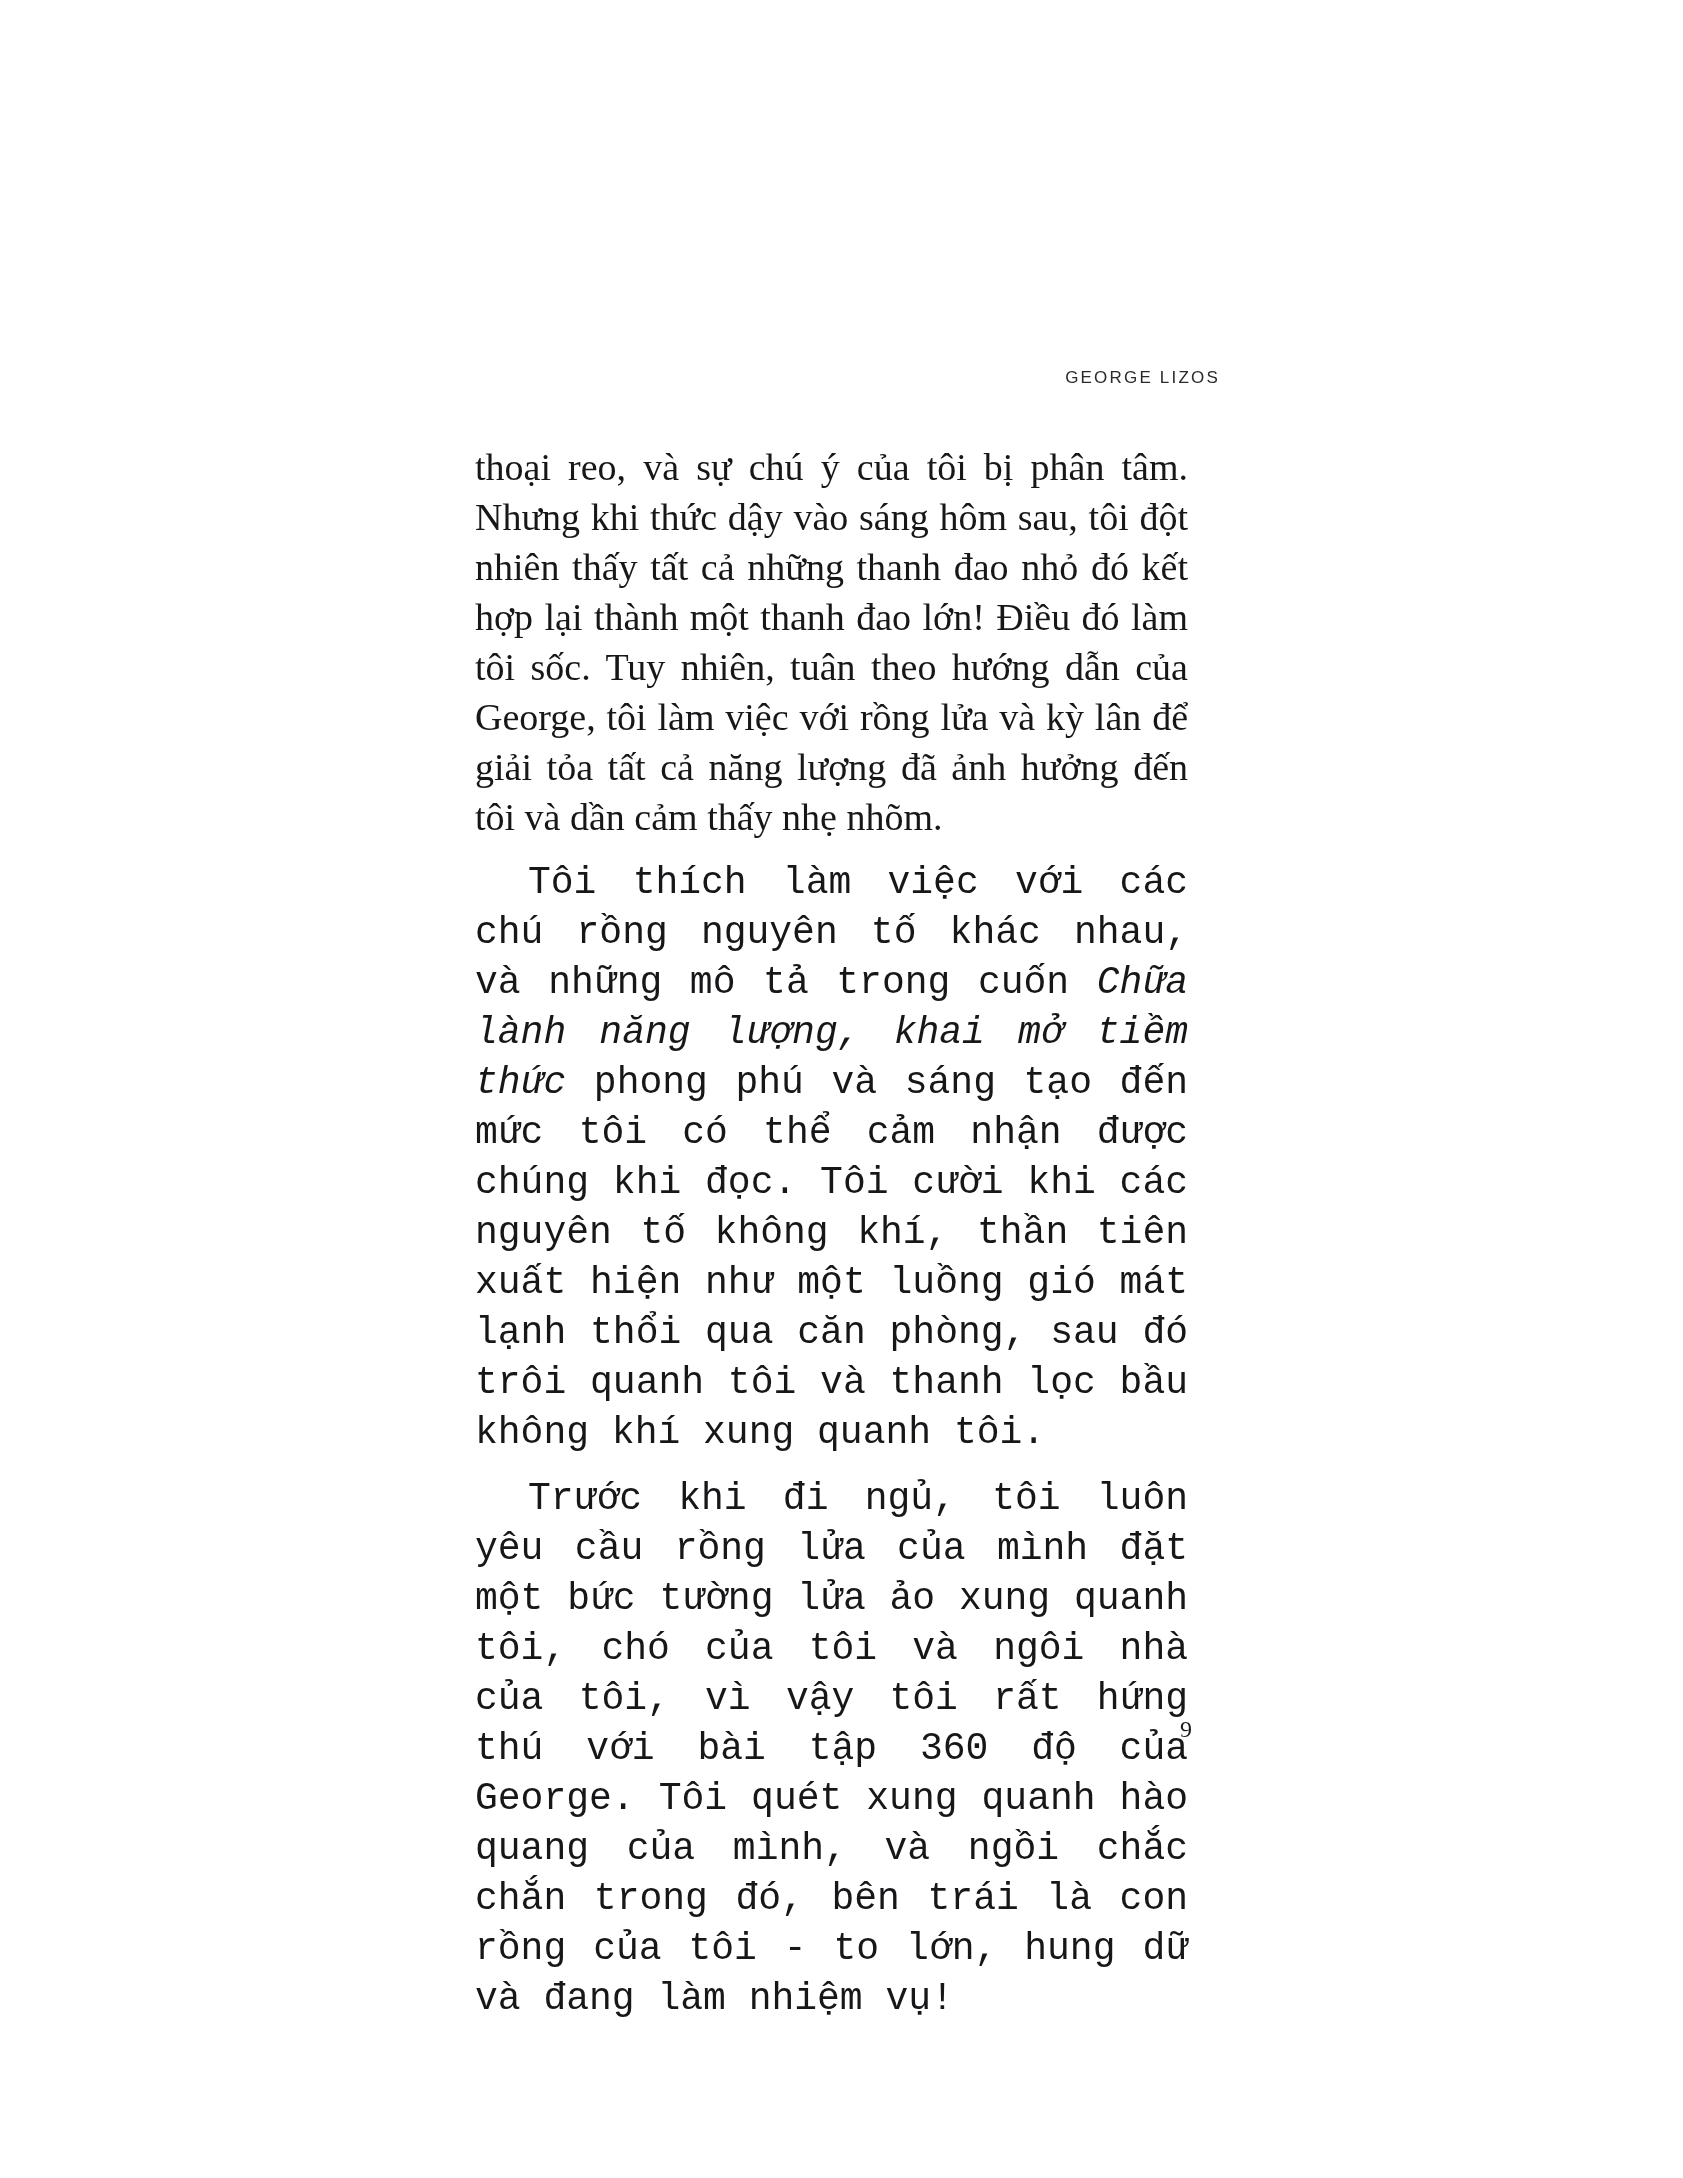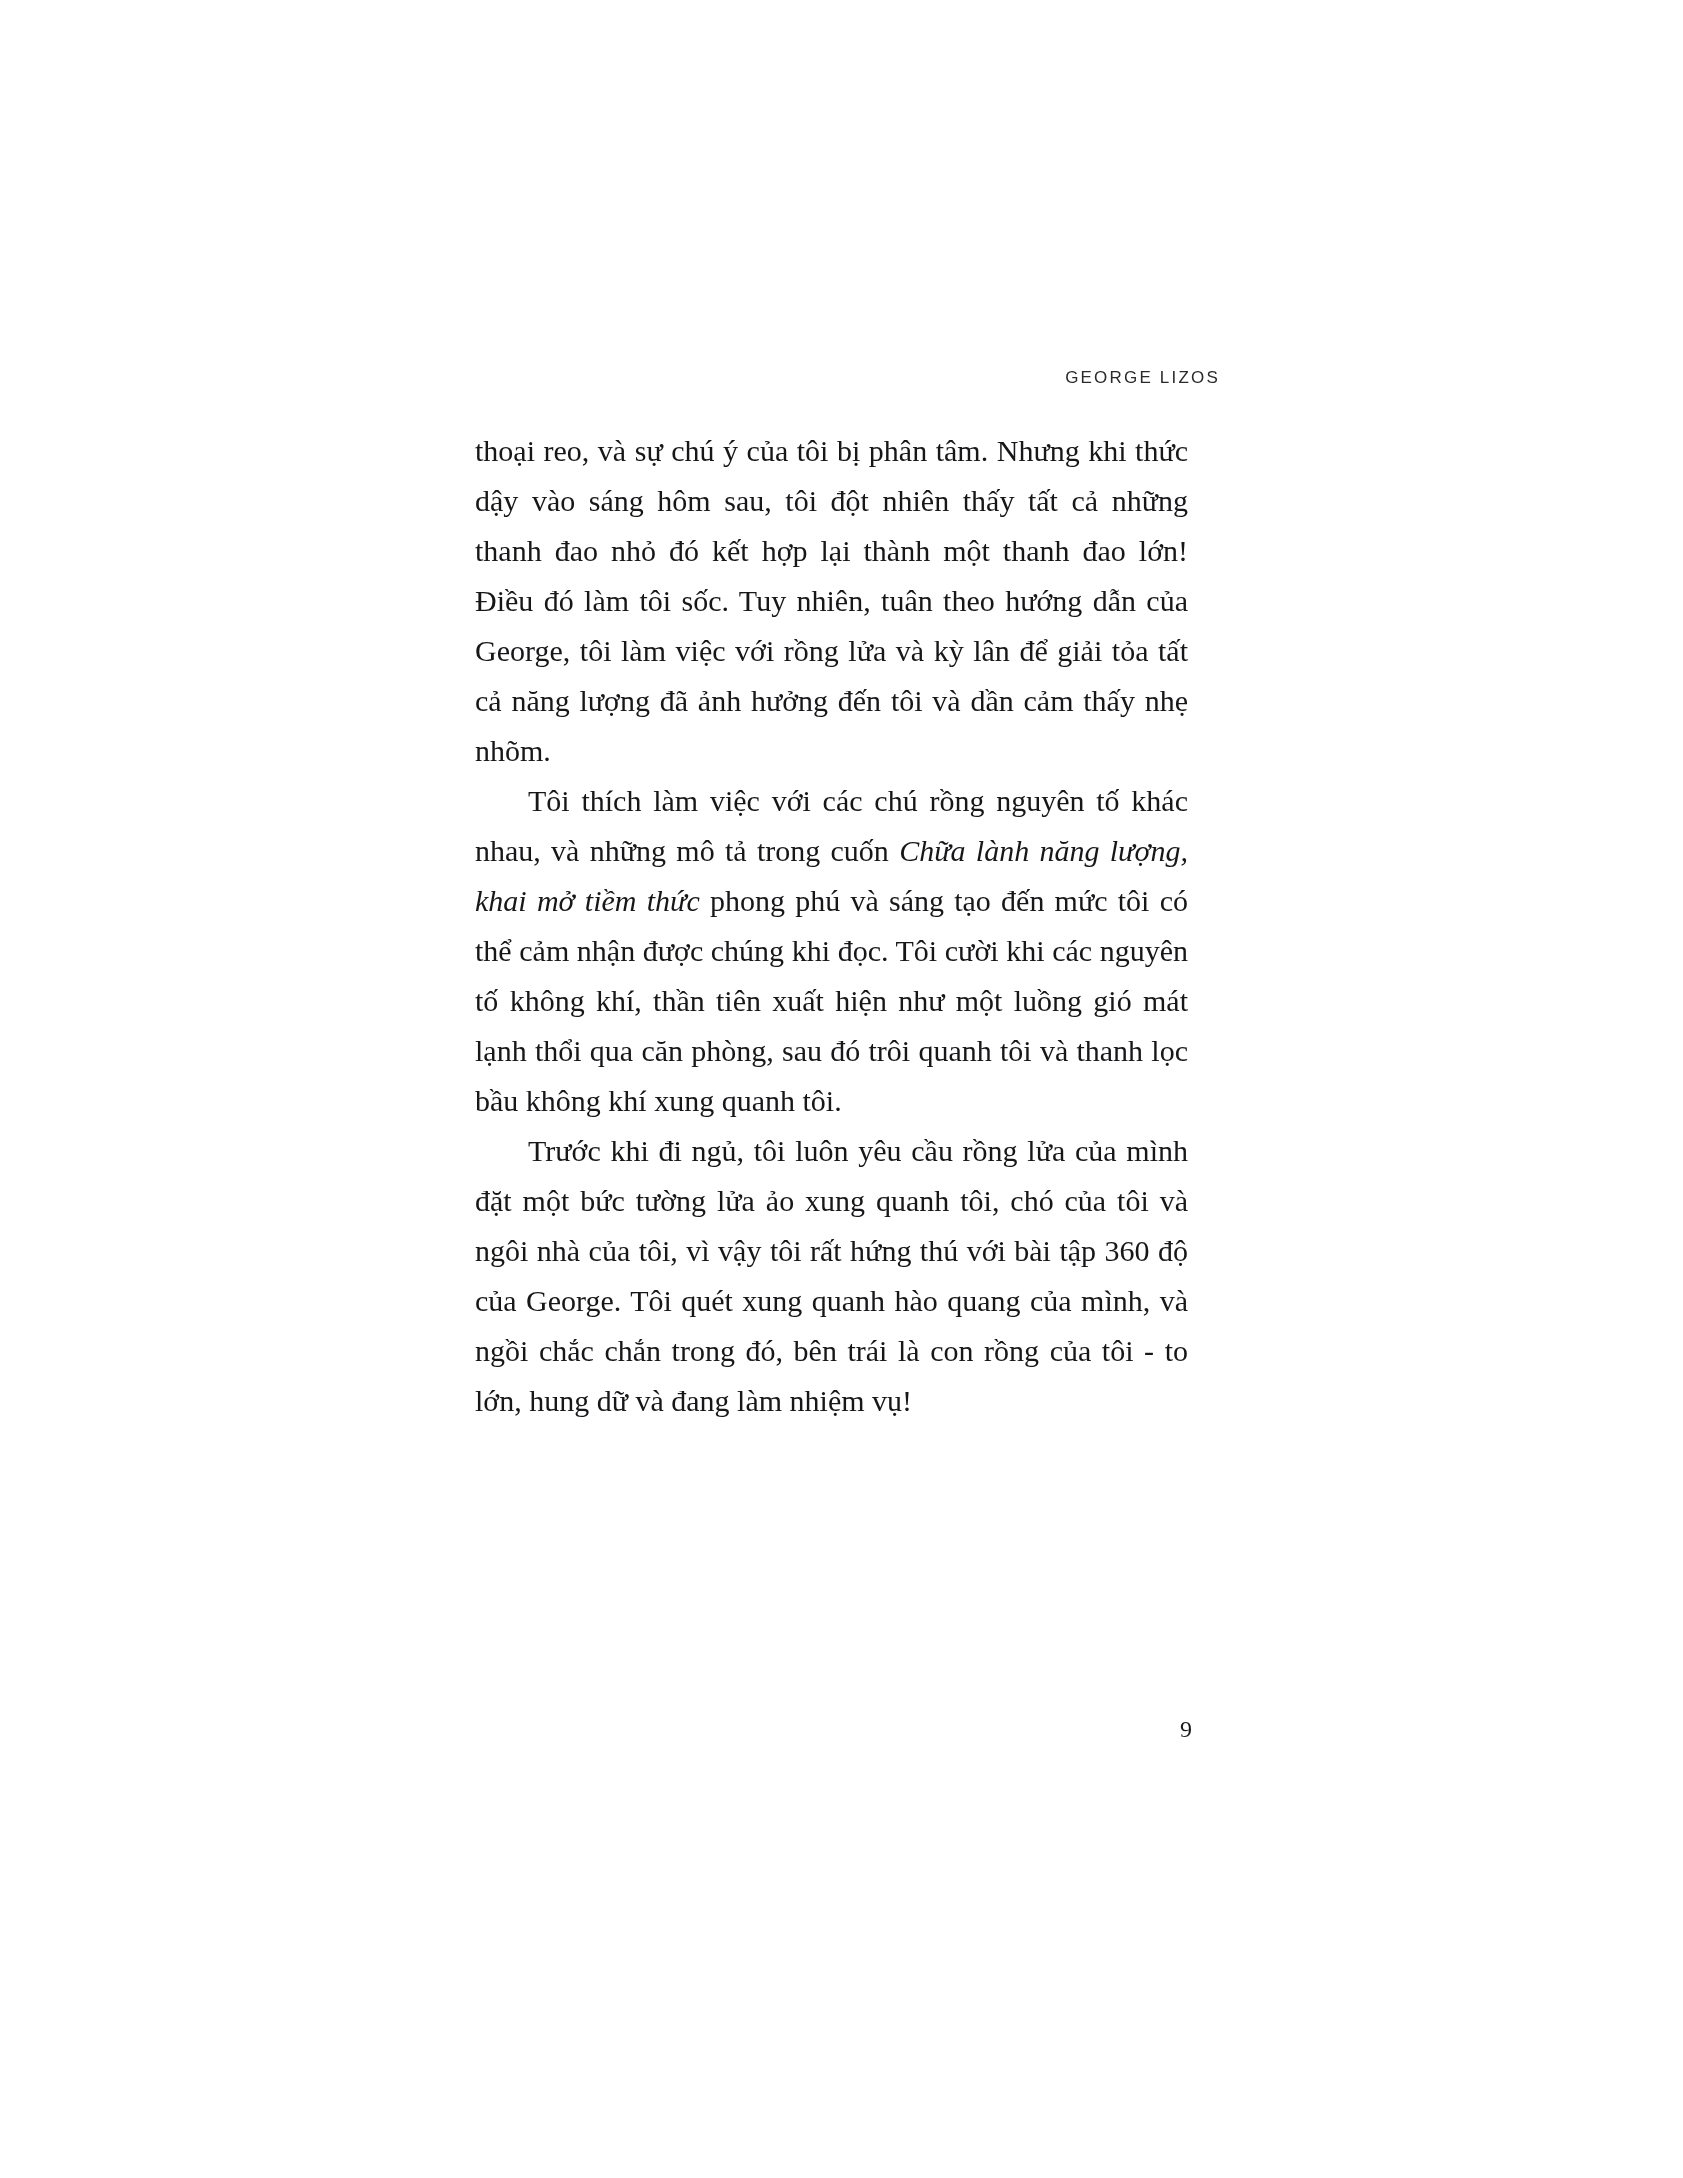--- a/index.html
+++ b/index.html
@@ -28,30 +28,31 @@
     text-transform: uppercase;
     white-space: nowrap;
   }
   .text-column {
     position: absolute;
     left: 475px;
     top: 426px;
     width: 713px;
   }
   .para {
-    margin: 0 0 0 0;
-    font-size: 30px;
+    margin: 16px 0 0 0;
+    font-size: 38px;
     line-height: 50px;
     text-align: justify;
     text-justify: inter-word;
     hyphens: none;
     color: #17171a;
   }
   .para.indent {
     text-indent: 53px;
+    font-family: Liberation Mono, monospace;
   }
   .para em {
     font-style: italic;
   }
   .folio {
     position: absolute;
     top: 1716px;
     left: 1148px;
     width: 44px;
     text-align: right;

